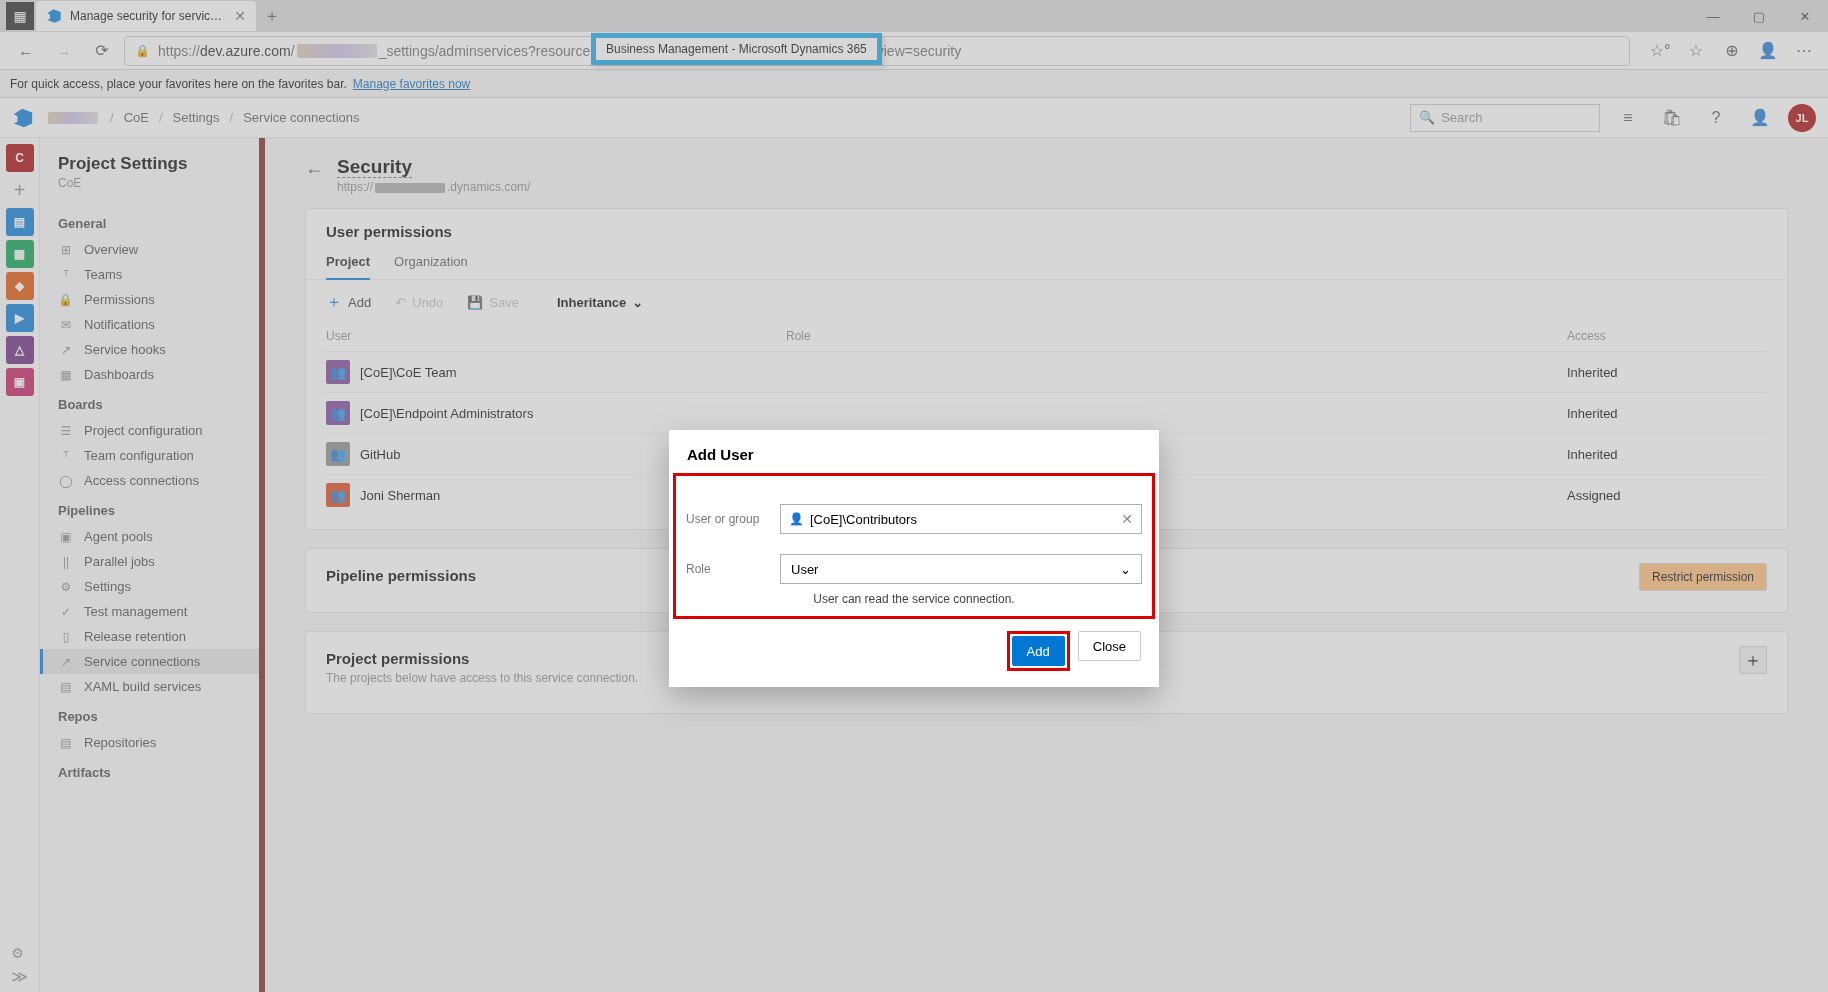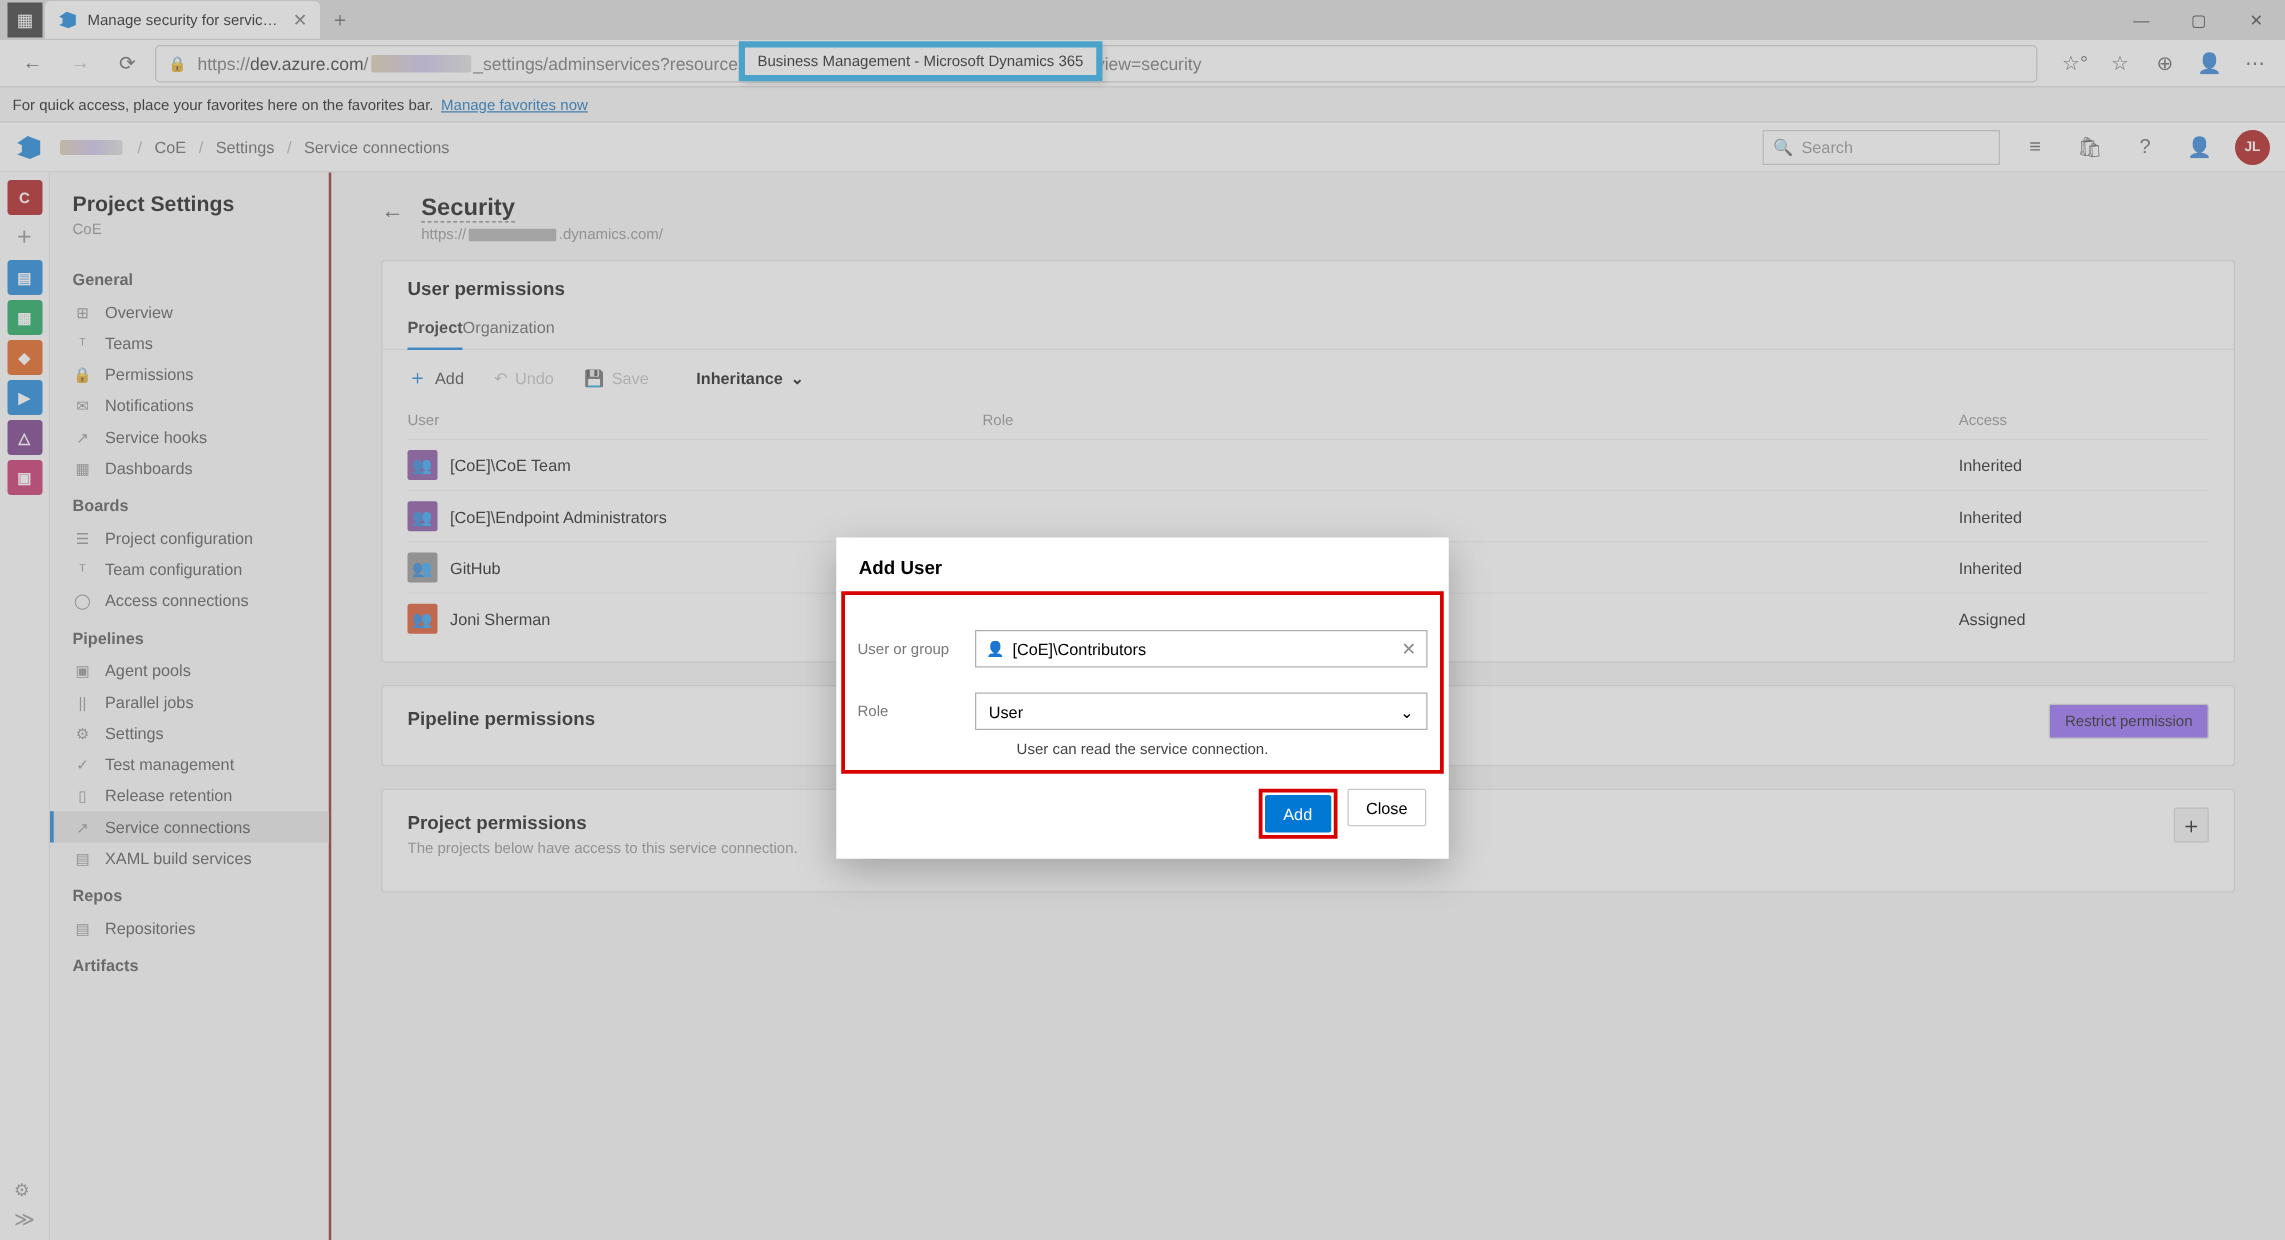--- a/index.html
+++ b/index.html
@@ -42,21 +42,21 @@
 
 
 .main-row { display: flex; height: calc(100vh - 138px); position: relative; }
 .left-rail { width: 40px; background: #fbfbfb; border-right: 1px solid #e6e6e6; display: flex; flex-direction: column; align-items: center; padding-top: 6px; gap: 4px; }
 .rail-icon { width: 28px; height: 28px; display: flex; align-items: center; justify-content: center; border-radius: 3px; font-size: 12px; font-weight: 700; color: #fff; }
 .rail-plus { color: #888; font-size: 20px; font-weight: 400; }
 .rail-bottom { margin-top: auto; margin-bottom: 6px; display: flex; flex-direction: column; gap: 6px; }
 .rail-gear { color: #8a8a8a; font-size: 14px; }
 .rail-expand { color: #8a8a8a; font-size: 16px; }
 
-.sidebar { width: 225px; background: #f8f8f8; border-right: 2px solid #7f1d1d; padding: 16px 0 24px; overflow-y: auto; position: relative; }
+.sidebar { width: 225px; background: #f8f8f8; border-right: 6px solid #7f1d1d; padding: 16px 0 24px; overflow-y: auto; position: relative; }
 .sidebar::-webkit-scrollbar { width: 14px; }
 .sidebar::-webkit-scrollbar-thumb { background: #c8c8c8; }
 .sidebar h2 { font-size: 17px; font-weight: 600; padding: 0 18px 2px; }
 .sidebar-sub { font-size: 12px; color: #888; padding: 0 18px 16px; }
 .sidebar-section { font-size: 13px; font-weight: 600; color: #444; padding: 10px 18px 6px; }
 .sidebar-item { display: flex; align-items: center; gap: 10px; padding: 5px 18px; font-size: 13px; color: #444; cursor: pointer; }
 .sidebar-item.selected { background: #e4e4e4; position: relative; }
 .sidebar-item.selected::before { content: ''; position: absolute; left: 0; top: 0; bottom: 0; width: 3px; background: #0078d4; }
 .sidebar-item .s-icon { width: 16px; text-align: center; color: #888; font-size: 12px; }
 
@@ -64,42 +64,42 @@
 .page-header { display: flex; align-items: flex-start; gap: 14px; margin-bottom: 14px; }
 .back-arrow { font-size: 18px; color: #444; padding-top: 2px; cursor: pointer; }
 .page-title { font-size: 19px; font-weight: 600; }
 .title-underline { border-bottom: 1px dashed #666; }
 .page-url { font-size: 12px; color: #888; margin-top: 2px; }
 .page-url .smudge2 { display: inline-block; width: 70px; height: 10px; background: #a8a8a8; border-radius: 1px; margin: 0 2px; vertical-align: middle; }
 
 .card { background: #fff; border: 1px solid #e0e0e0; border-radius: 3px; margin-bottom: 18px; }
 .card-header { padding: 14px 20px 4px; }
 .card-header h3 { font-size: 15px; font-weight: 600; }
-.card-tabs { display: flex; padding: 10px 20px 0; border-bottom: 1px solid #eaeaea; }
+.card-tabs { display: flex; gap: 24px; padding: 10px 20px 0; border-bottom: 1px solid #eaeaea; }
 .card-tab { padding-bottom: 10px; font-size: 13px; color: #555; position: relative; cursor: pointer; }
 .card-tab.active { color: #222; font-weight: 600; }
 .card-tab.active::after { content: ''; position: absolute; left: 0; right: 0; bottom: -1px; height: 2px; background: #0078d4; }
 .card-toolbar { display: flex; align-items: center; gap: 24px; padding: 12px 20px; font-size: 13px; }
 .tb-btn { display: flex; align-items: center; gap: 6px; color: #333; cursor: pointer; }
 .tb-btn.disabled { color: #bbb; }
 .tb-plus { color: #0078d4; font-size: 16px; font-weight: 400; }
 .tb-inheritance { display: flex; align-items: center; gap: 6px; font-weight: 600; margin-left: 14px; }
 
 .perm-table { width: 100%; padding: 0 20px 14px; }
 .perm-head { display: grid; grid-template-columns: 460px 1fr 200px; padding: 4px 0 8px; font-size: 12px; color: #888; }
 .perm-row { display: grid; grid-template-columns: 460px 1fr 200px; align-items: center; padding: 8px 0; border-top: 1px solid #f0f0f0; font-size: 13px; }
 .perm-user { display: flex; align-items: center; gap: 10px; }
 .user-avatar { width: 24px; height: 24px; border-radius: 2px; display: flex; align-items: center; justify-content: center; font-size: 13px; color: #fff; }
 .ua-purple { background: #7a3e98; }
 .ua-gray { background: #888; }
 .ua-orange { background: #d84315; }
 
 .pipeline-card { padding: 18px 20px 28px; position: relative; }
 .pipeline-card h3 { font-size: 15px; font-weight: 600; }
-.restrict-btn { position: absolute; right: 20px; top: 14px; background: #8b5cf6; border: 1px solid #d0d0d0; padding: 6px 12px; font-size: 12px; cursor: pointer; border-radius: 2px; }
+.restrict-btn { position: absolute; right: 20px; top: 14px; background: #fdba74; border: 1px solid #d0d0d0; padding: 6px 12px; font-size: 12px; cursor: pointer; border-radius: 2px; }
 .pipeline-body { text-align: center; padding-top: 26px; color: #444; }
 .lock-big { width: 34px; height: 34px; border-radius: 50%; background: #f0f0f0; display: flex; align-items: center; justify-content: center; margin: 0 auto 14px; font-size: 14px; color: #888; }
 .pipeline-body h4 { font-size: 15px; font-weight: 600; margin-bottom: 3px; }
 .pipeline-body p { font-size: 12px; color: #666; }
 .pipeline-body a { color: #0078d4; text-decoration: none; font-size: 12px; }
 
 .proj-card { padding: 18px 20px 28px; position: relative; }
 .proj-card h3 { font-size: 15px; font-weight: 600; margin-bottom: 4px; }
 .proj-card p { font-size: 12px; color: #888; }
 .proj-plus { position: absolute; right: 20px; top: 14px; background: #f0f0f0; border: 1px solid #d0d0d0; width: 28px; height: 28px; font-size: 18px; display: flex; align-items: center; justify-content: center; cursor: pointer; border-radius: 2px; }

